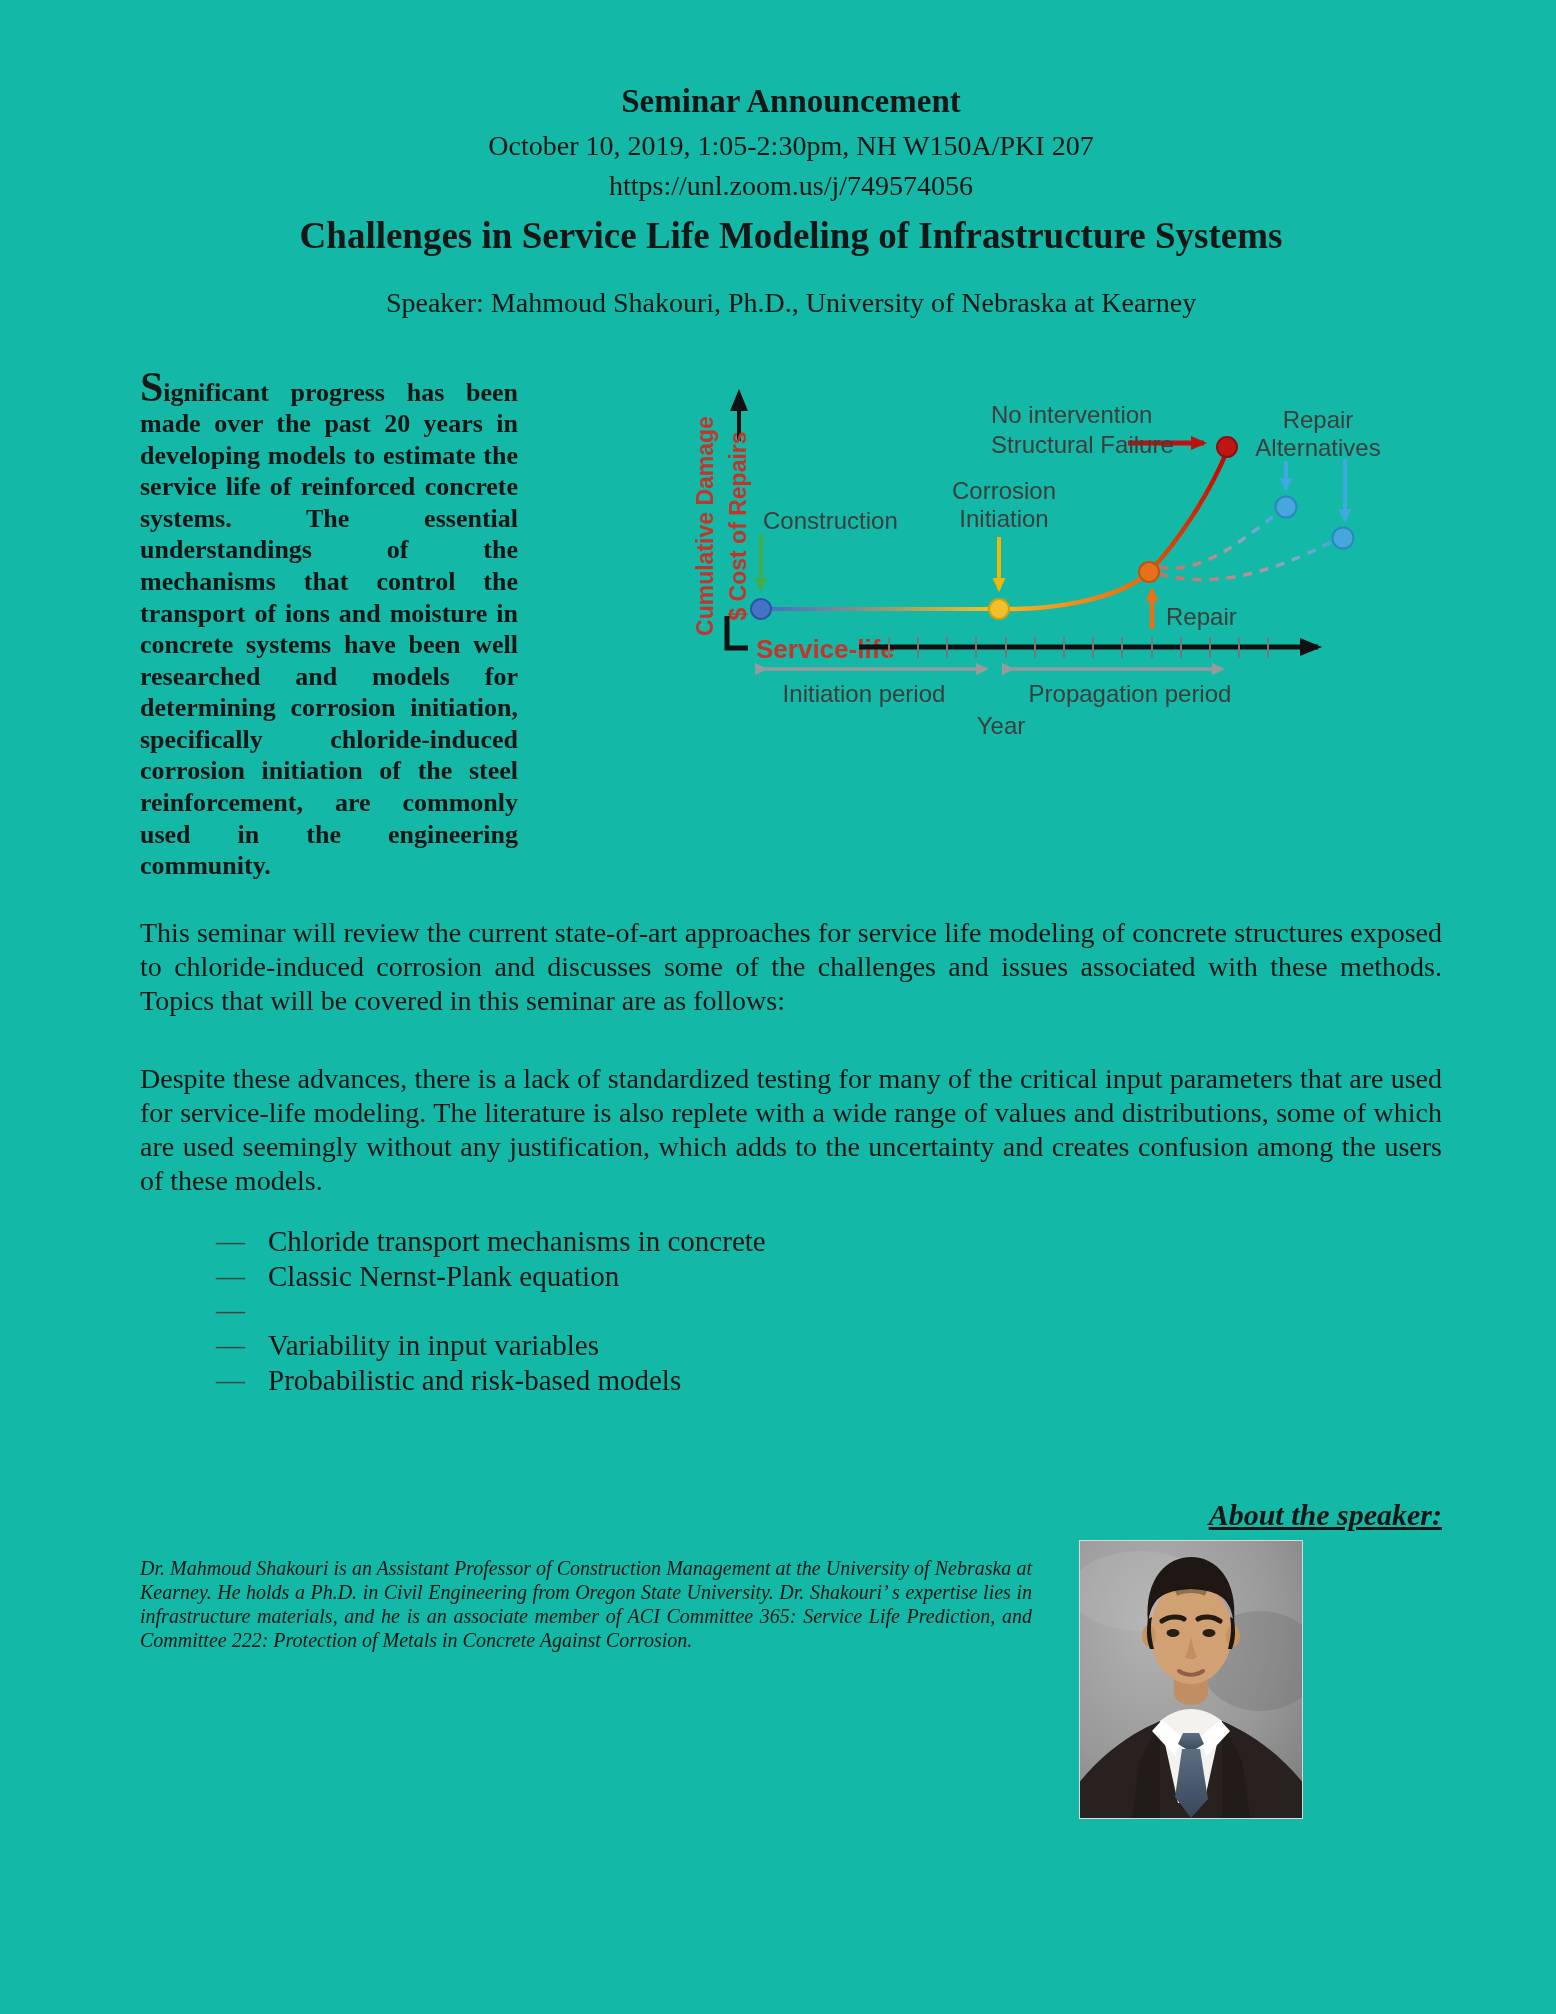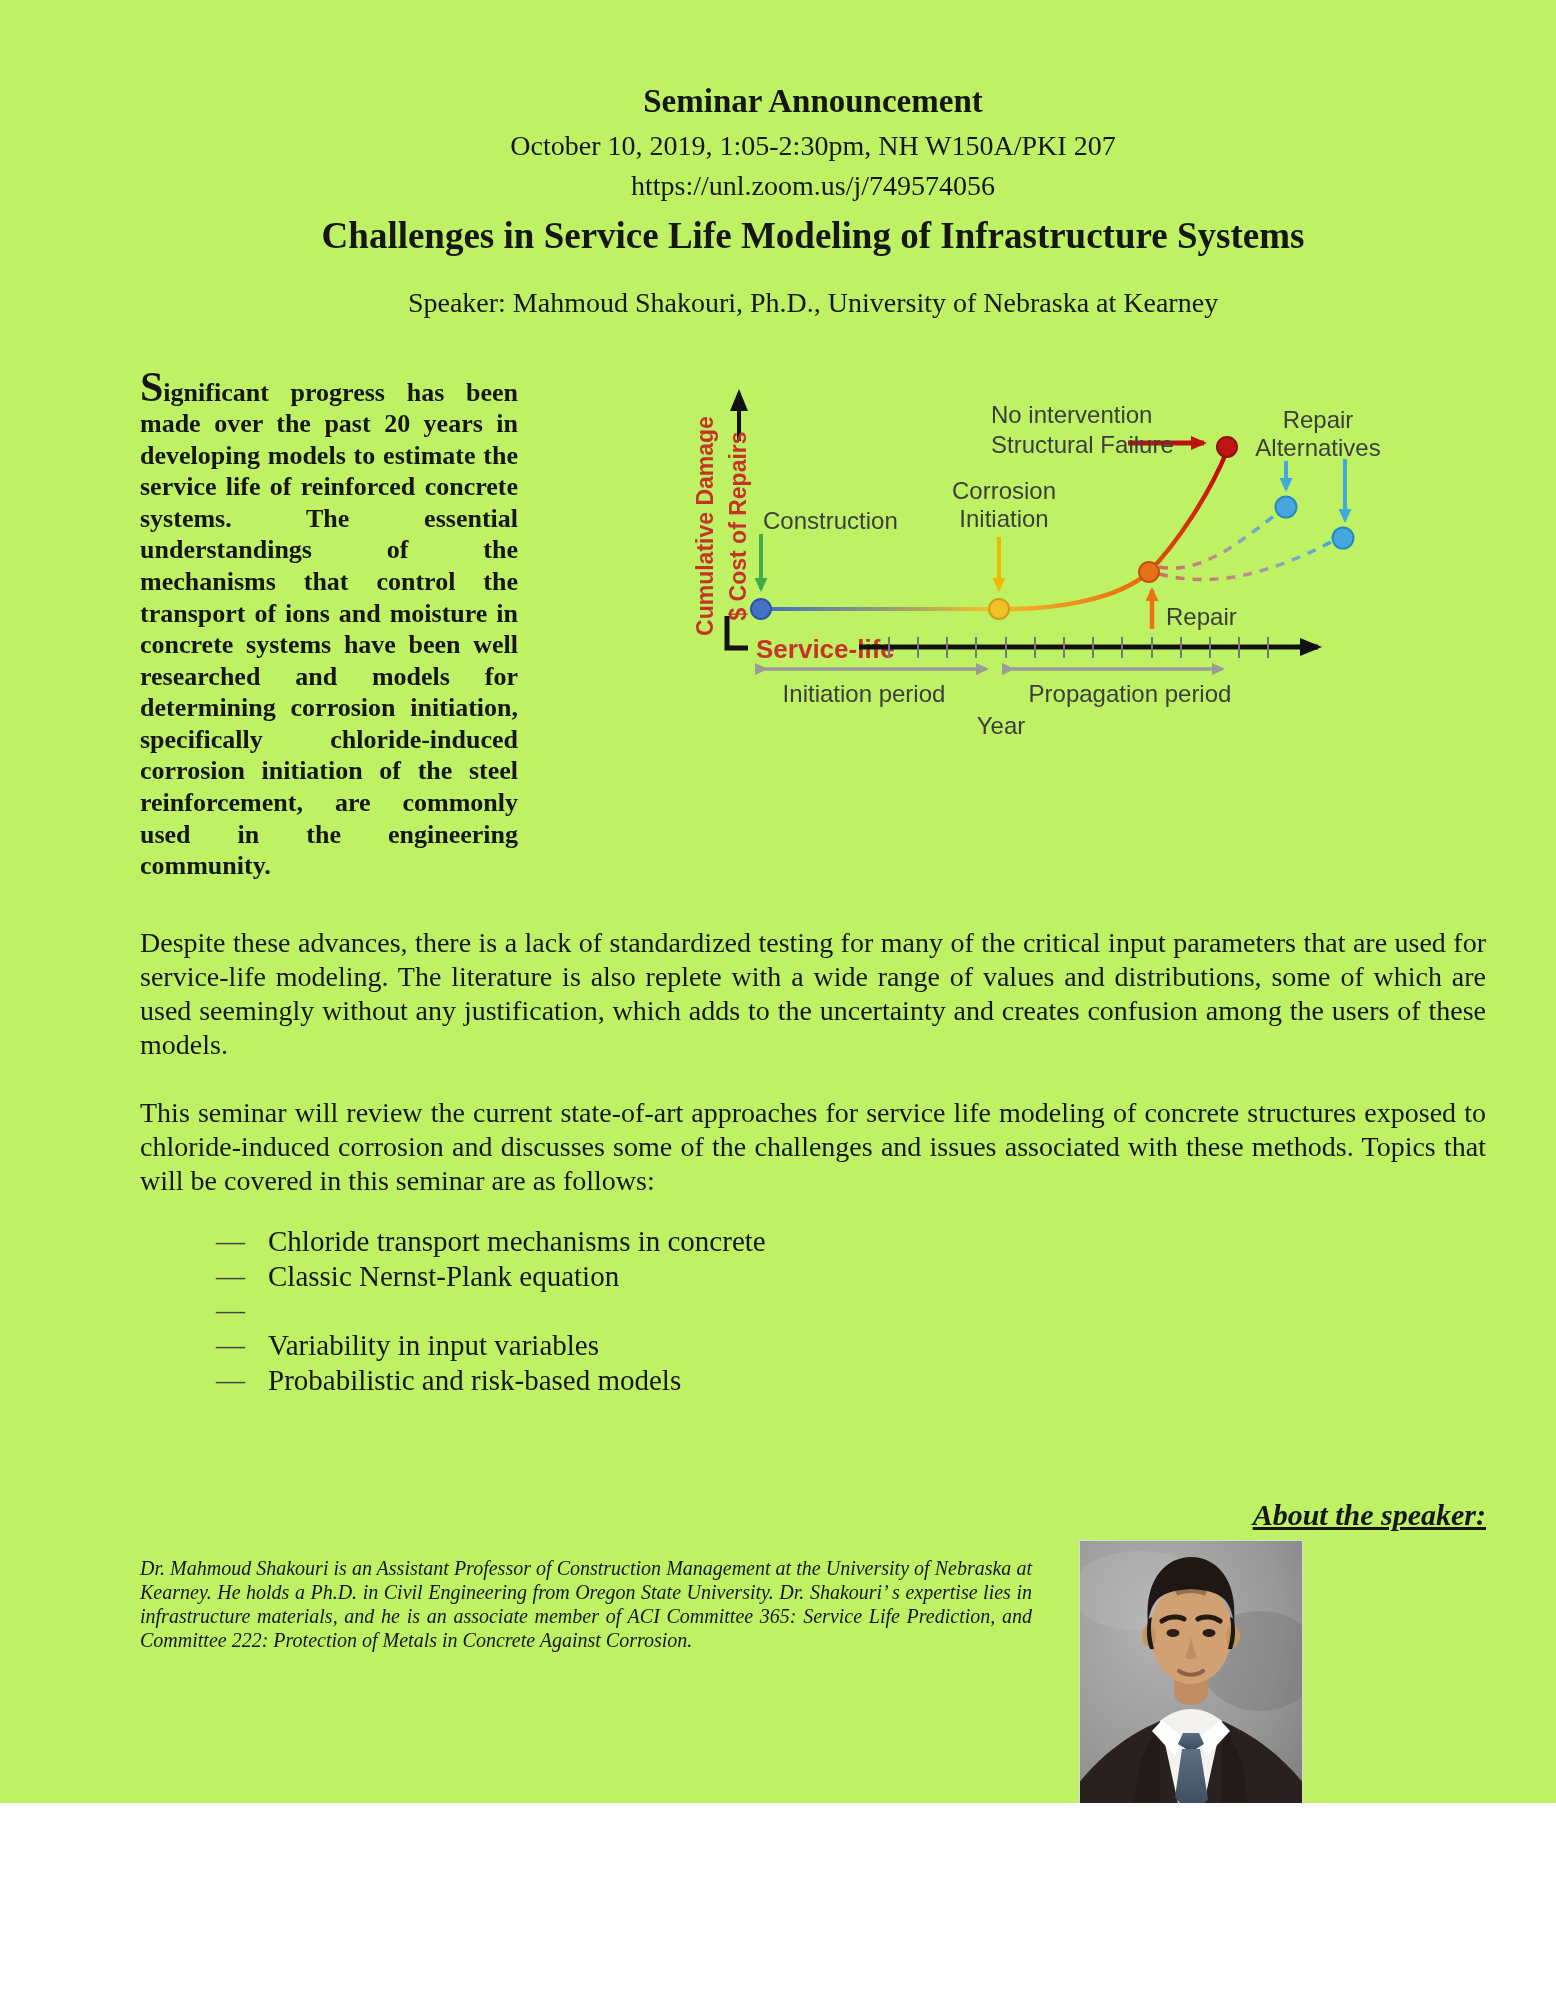--- a/index.html
+++ b/index.html
@@ -1,26 +1,26 @@
 <!DOCTYPE html>
 <html><head>
 <meta charset="utf-8">
 <style>
   html, body { margin: 0; padding: 0; background: #ffffff; }
   .page {
     position: relative;
     width: 1556px;
-    height: 1803px;
+    height: 2014px;
     margin: 0 auto;
-    background: #bef264;
+    background: #14b8a6;
     font-family: "Liberation Serif", serif;
     color: #161616;
     overflow: hidden;
     box-sizing: border-box;
-    padding: 83px 70px 0 140px;
+    padding: 83px 114px 0 140px;
   }
   .center-block { text-align: center; }
   .h-title {
     font-size: 33px;
     font-weight: bold;
     margin: 0;
     line-height: 1.15;
   }
   .h-sub { font-size: 28px; line-height: 1.2; margin-top: 8px; }
   .h-link { font-size: 28px; line-height: 1.2; margin-top: 6px; }
@@ -225,23 +225,23 @@
         <text class="chart-label" text-anchor="middle" x="486" y="156">Initiation</text>
         <text class="chart-label" x="473" y="52">No intervention</text>
         <text class="chart-label" x="473" y="82">Structural Failure</text>
         <text class="chart-label" text-anchor="middle" x="800" y="57">Repair</text>
         <text class="chart-label" text-anchor="middle" x="800" y="85">Alternatives</text>
         <text class="chart-label" x="648" y="254">Repair</text>
       </svg>
     </div>
   </div>
 
+  <p class="body-par tight">This seminar will review the current state-of-art approaches for service life modeling of concrete structures exposed to chloride-induced corrosion and discusses some of the challenges and issues associated with these methods. Topics that will be covered in this seminar are as follows:</p>
+
   <p class="body-par">Despite these advances, there is a lack of standardized testing for many of the critical input parameters that are used for service-life modeling. The literature is also replete with a wide range of values and distributions, some of which are used seemingly without any justification, which adds to the uncertainty and creates confusion among the users of these models.</p>
-
-  <p class="body-par tight">This seminar will review the current state-of-art approaches for service life modeling of concrete structures exposed to chloride-induced corrosion and discusses some of the challenges and issues associated with these methods. Topics that will be covered in this seminar are as follows:</p>
 
   <ul class="topics">
     <li>
         <span class="topic-dash">—</span>
         <span>Chloride transport mechanisms in concrete</span>
       </li>
     <li>
         <span class="topic-dash">—</span>
         <span>Classic Nernst-Plank equation</span>
       </li>

